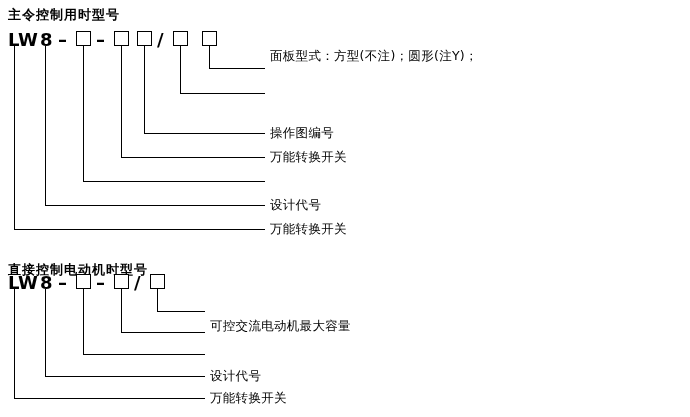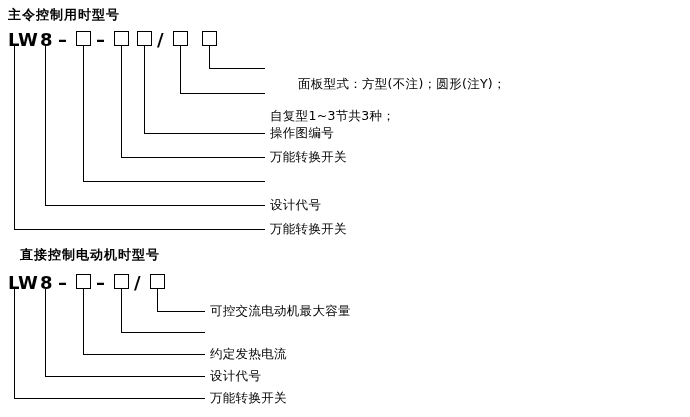--- a/index.html
+++ b/index.html
@@ -38,67 +38,65 @@
   <div class="box" style="left:76px;top:31px;width:15px;height:15px;"></div>
   <div class="abs code" style="left:96px;top:29px;">–</div>
   <div class="box" style="left:114px;top:31px;width:15px;height:15px;"></div>
   <div class="box" style="left:137px;top:31px;width:15px;height:15px;"></div>
   <div class="abs code" style="left:157px;top:29px;">/</div>
   <div class="box" style="left:173px;top:31px;width:15px;height:15px;"></div>
   <div class="box" style="left:202px;top:31px;width:15px;height:15px;"></div>
 
   <div class="vline" style="left:209px;top:46px;height:22px;"></div>
   <div class="hline" style="left:209px;top:68px;width:56px;"></div>
-  <div class="abs note" style="left:270px;top:76px;margin-left:28px;">面板型式：方型(不注)；圆形(注Y)；</div>
+  <div class="abs note" style="left:270px;top:48px;">面板型式：方型(不注)；圆形(注Y)；</div>
 
   <div class="vline" style="left:180px;top:46px;height:47px;"></div>
   <div class="hline" style="left:180px;top:93px;width:85px;"></div>
 
-  <div class="abs note" style="left:270px;top:108px;">自复型1~3节共3种；</div>
 
   <div class="vline" style="left:144px;top:46px;height:87px;"></div>
   <div class="hline" style="left:144px;top:133px;width:121px;"></div>
   <div class="abs note" style="left:270px;top:125px;">操作图编号</div>
 
   <div class="vline" style="left:121px;top:46px;height:111px;"></div>
   <div class="hline" style="left:121px;top:157px;width:144px;"></div>
   <div class="abs note" style="left:270px;top:149px;">万能转换开关</div>
 
   <div class="vline" style="left:83px;top:46px;height:135px;"></div>
   <div class="hline" style="left:83px;top:181px;width:182px;"></div>
 
   <div class="vline" style="left:45px;top:46px;height:159px;"></div>
   <div class="hline" style="left:45px;top:205px;width:220px;"></div>
   <div class="abs note" style="left:270px;top:197px;">设计代号</div>
 
   <div class="vline" style="left:14px;top:46px;height:183px;"></div>
   <div class="hline" style="left:14px;top:229px;width:251px;"></div>
   <div class="abs note" style="left:270px;top:221px;">万能转换开关</div>
 
-  <div class="abs ttl" style="left:8px;top:246px;margin-left:12px;">直接控制电动机时型号</div>
+  <div class="abs ttl" style="left:8px;top:261px;">直接控制电动机时型号</div>
 
   <div class="abs code" style="left:8px;top:272px;">LW</div>
   <div class="abs code" style="left:40px;top:272px;">8</div>
   <div class="abs code" style="left:58px;top:272px;">–</div>
   <div class="box" style="left:76px;top:274px;width:15px;height:15px;"></div>
   <div class="abs code" style="left:96px;top:272px;">–</div>
   <div class="box" style="left:114px;top:274px;width:15px;height:15px;"></div>
   <div class="abs code" style="left:134px;top:272px;">/</div>
   <div class="box" style="left:150px;top:274px;width:15px;height:15px;"></div>
 
   <div class="vline" style="left:157px;top:289px;height:22px;"></div>
   <div class="hline" style="left:157px;top:311px;width:48px;"></div>
-  <div class="abs note" style="left:210px;top:303px;">可控交流电动机最大容量</div>
+  <div class="abs note" style="left:210px;top:318px;">可控交流电动机最大容量</div>
 
   <div class="vline" style="left:121px;top:289px;height:43px;"></div>
   <div class="hline" style="left:121px;top:332px;width:84px;"></div>
 
   <div class="vline" style="left:83px;top:289px;height:65px;"></div>
   <div class="hline" style="left:83px;top:354px;width:122px;"></div>
-  <div class="abs note" style="left:210px;top:346px;">约定发热电流</div>
 
   <div class="vline" style="left:45px;top:289px;height:87px;"></div>
   <div class="hline" style="left:45px;top:376px;width:160px;"></div>
   <div class="abs note" style="left:210px;top:368px;">设计代号</div>
 
   <div class="vline" style="left:14px;top:289px;height:109px;"></div>
   <div class="hline" style="left:14px;top:398px;width:191px;"></div>
   <div class="abs note" style="left:210px;top:390px;">万能转换开关</div>
 
 </div>

